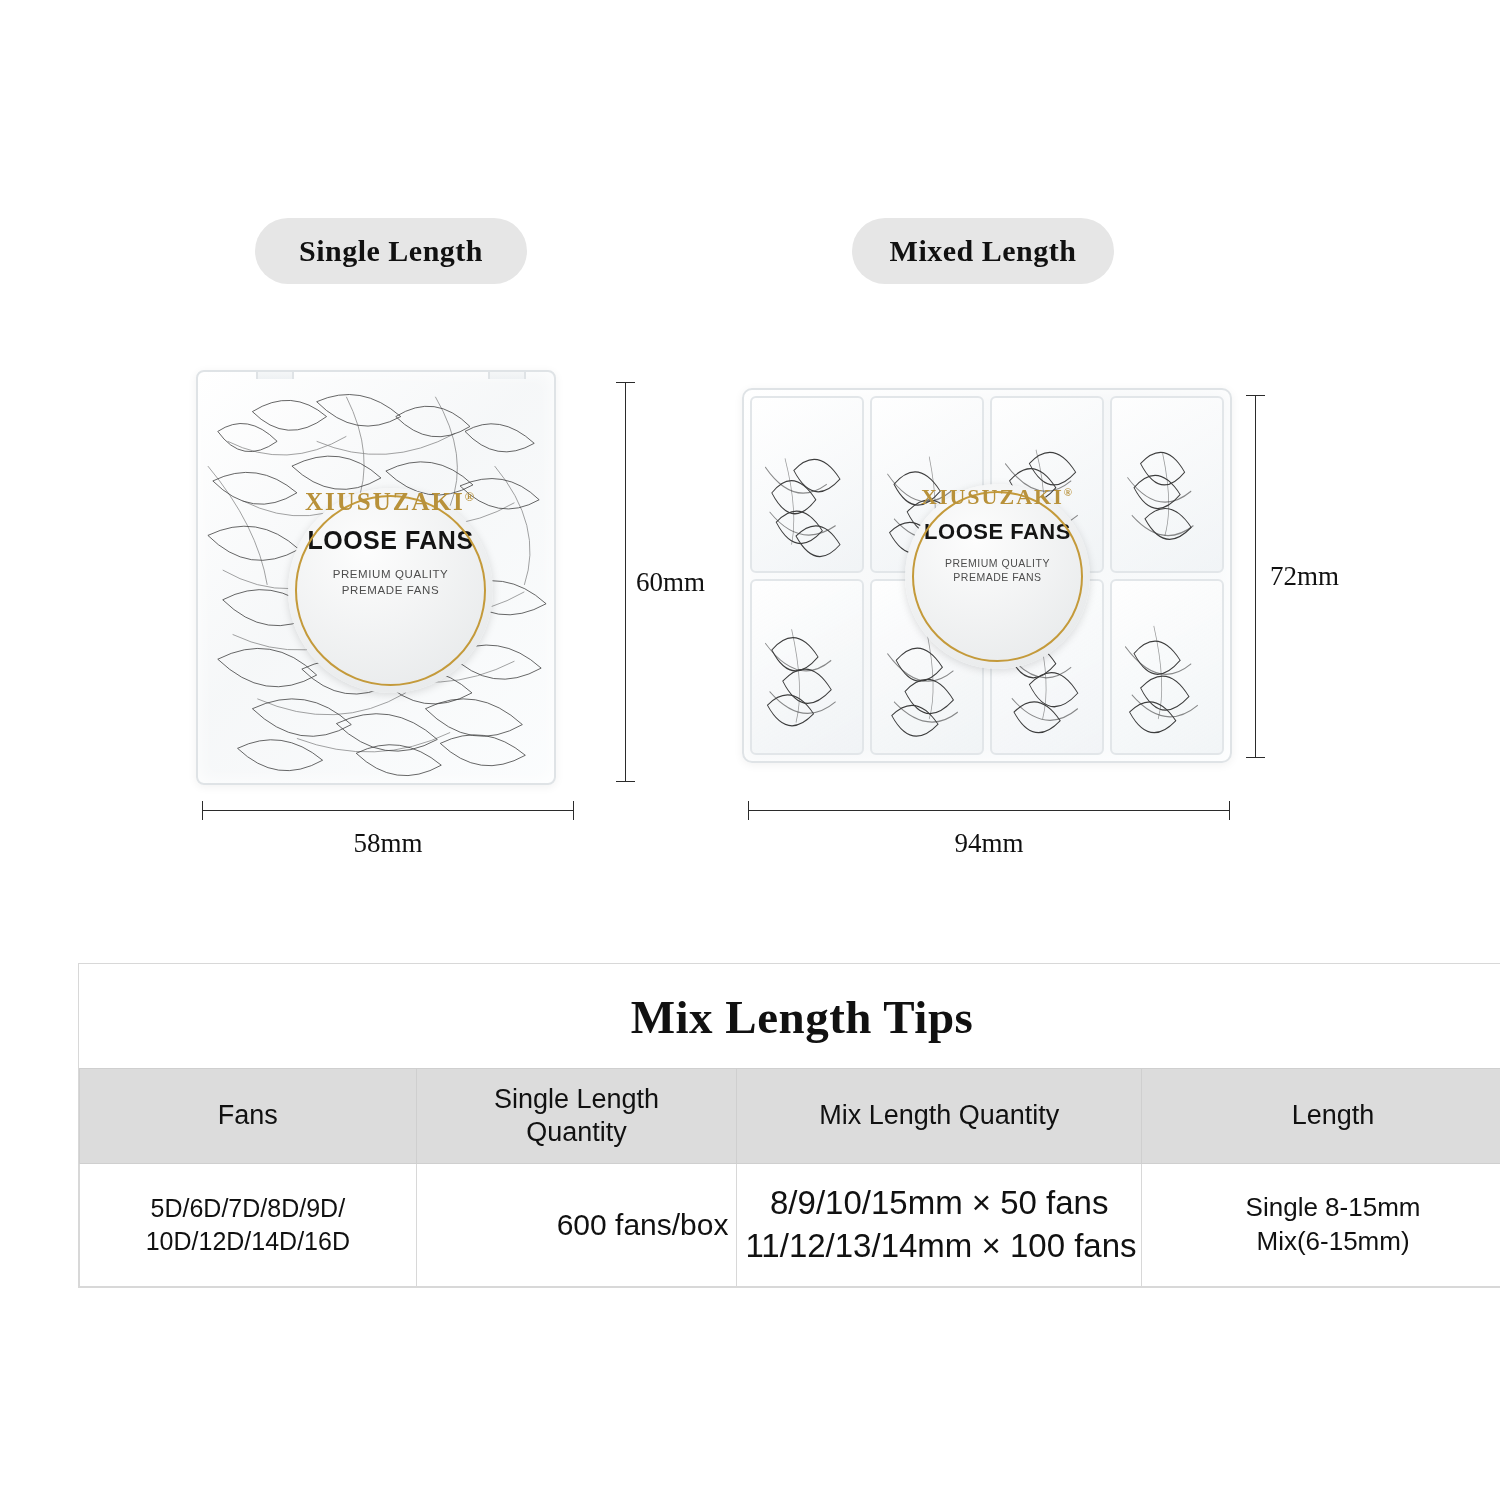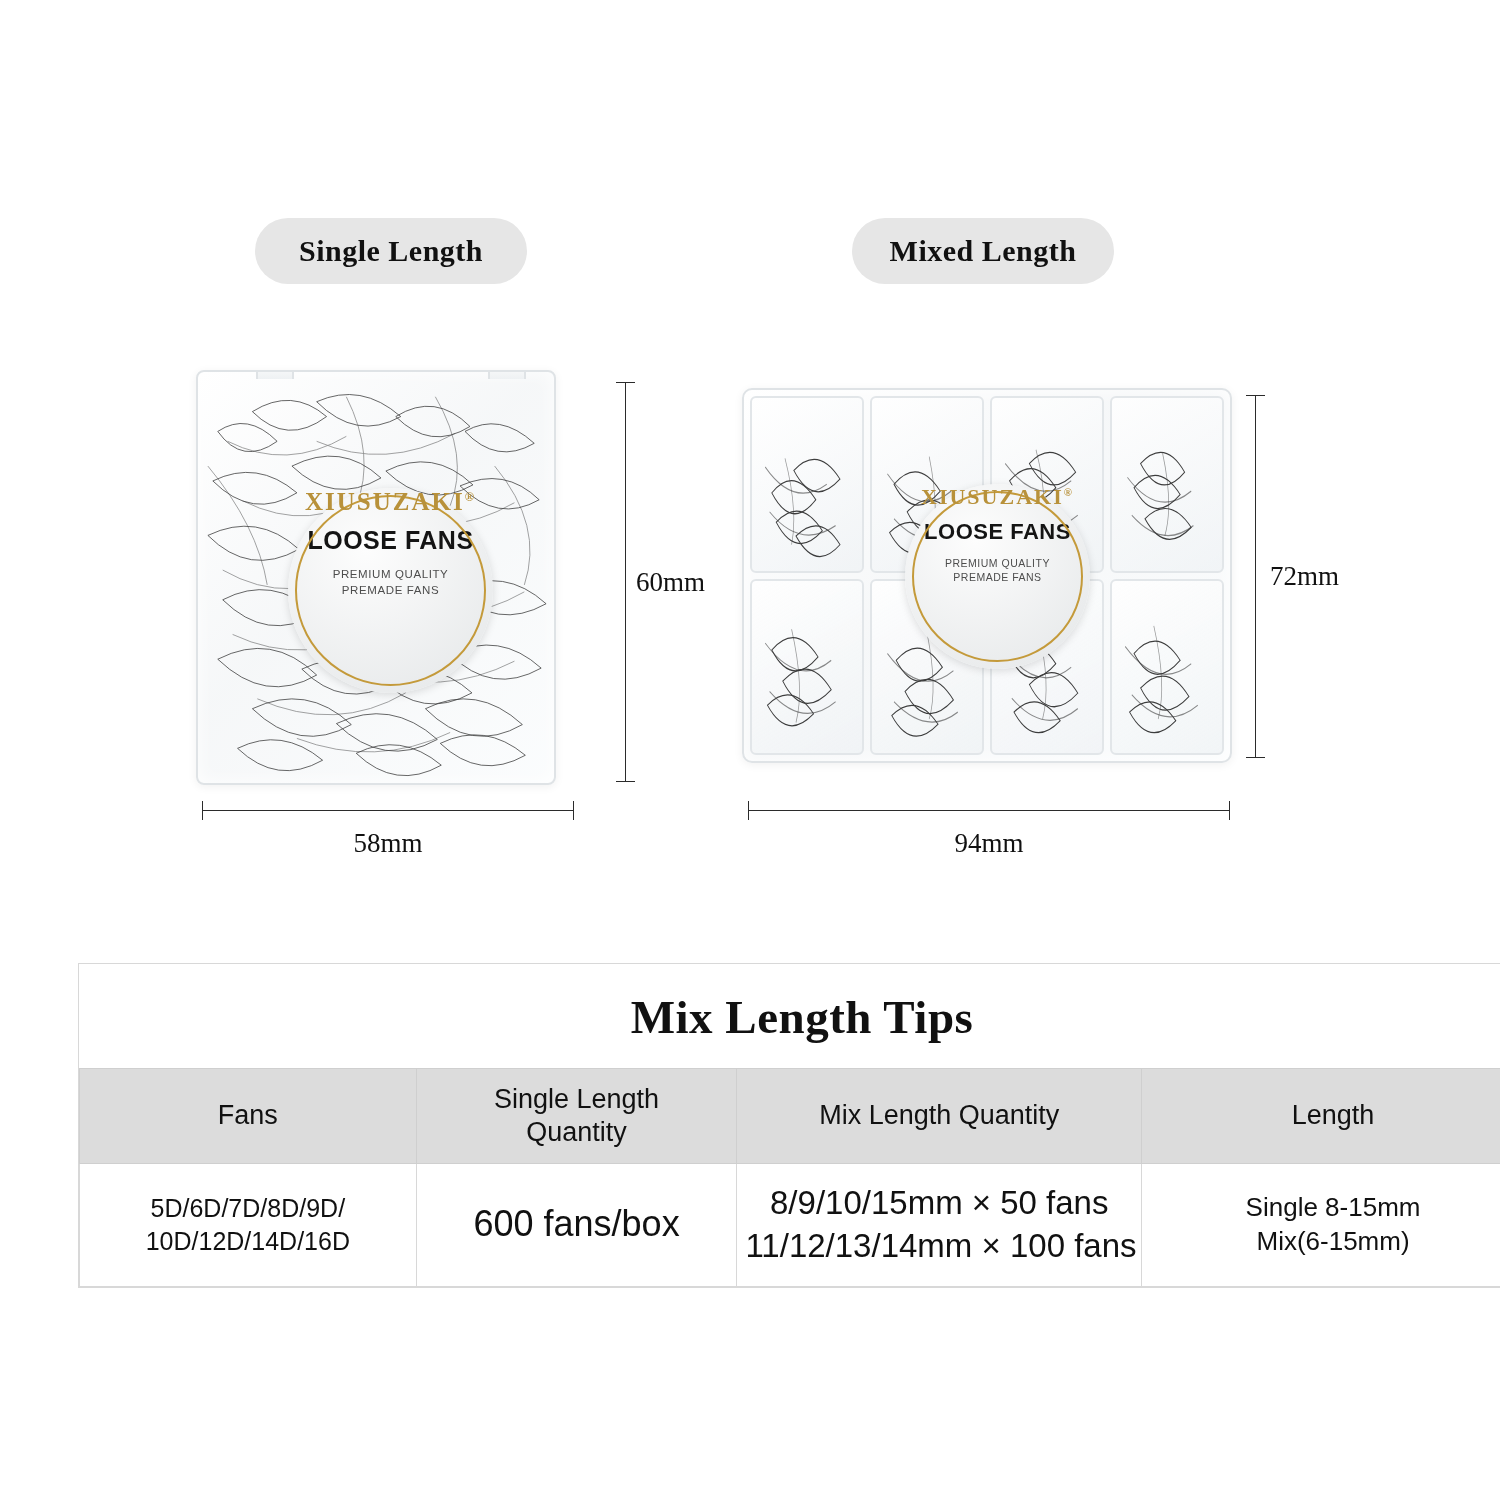--- a/index.html
+++ b/index.html
@@ -224,21 +224,21 @@
   }
   tbody td {
     border: 1px solid #d8d8d8;
     padding: 18px 8px;
     text-align: center;
     color: #111;
     line-height: 1.3;
     vertical-align: middle;
   }
   td.c-fans   { font-size: 25px; }
-  td.c-single { font-size: 36px; }
+  td.c-single { font-size: 30px; text-align: right; }
   td.c-mix    { font-size: 33px; }
   td.c-len    { font-size: 26px; }
   .nowrap { white-space: nowrap; }
 </style>
 </head>
 <body>
 
 <div class="pill" id="pill-single">
   <span>Single Length</span>
 </div>

